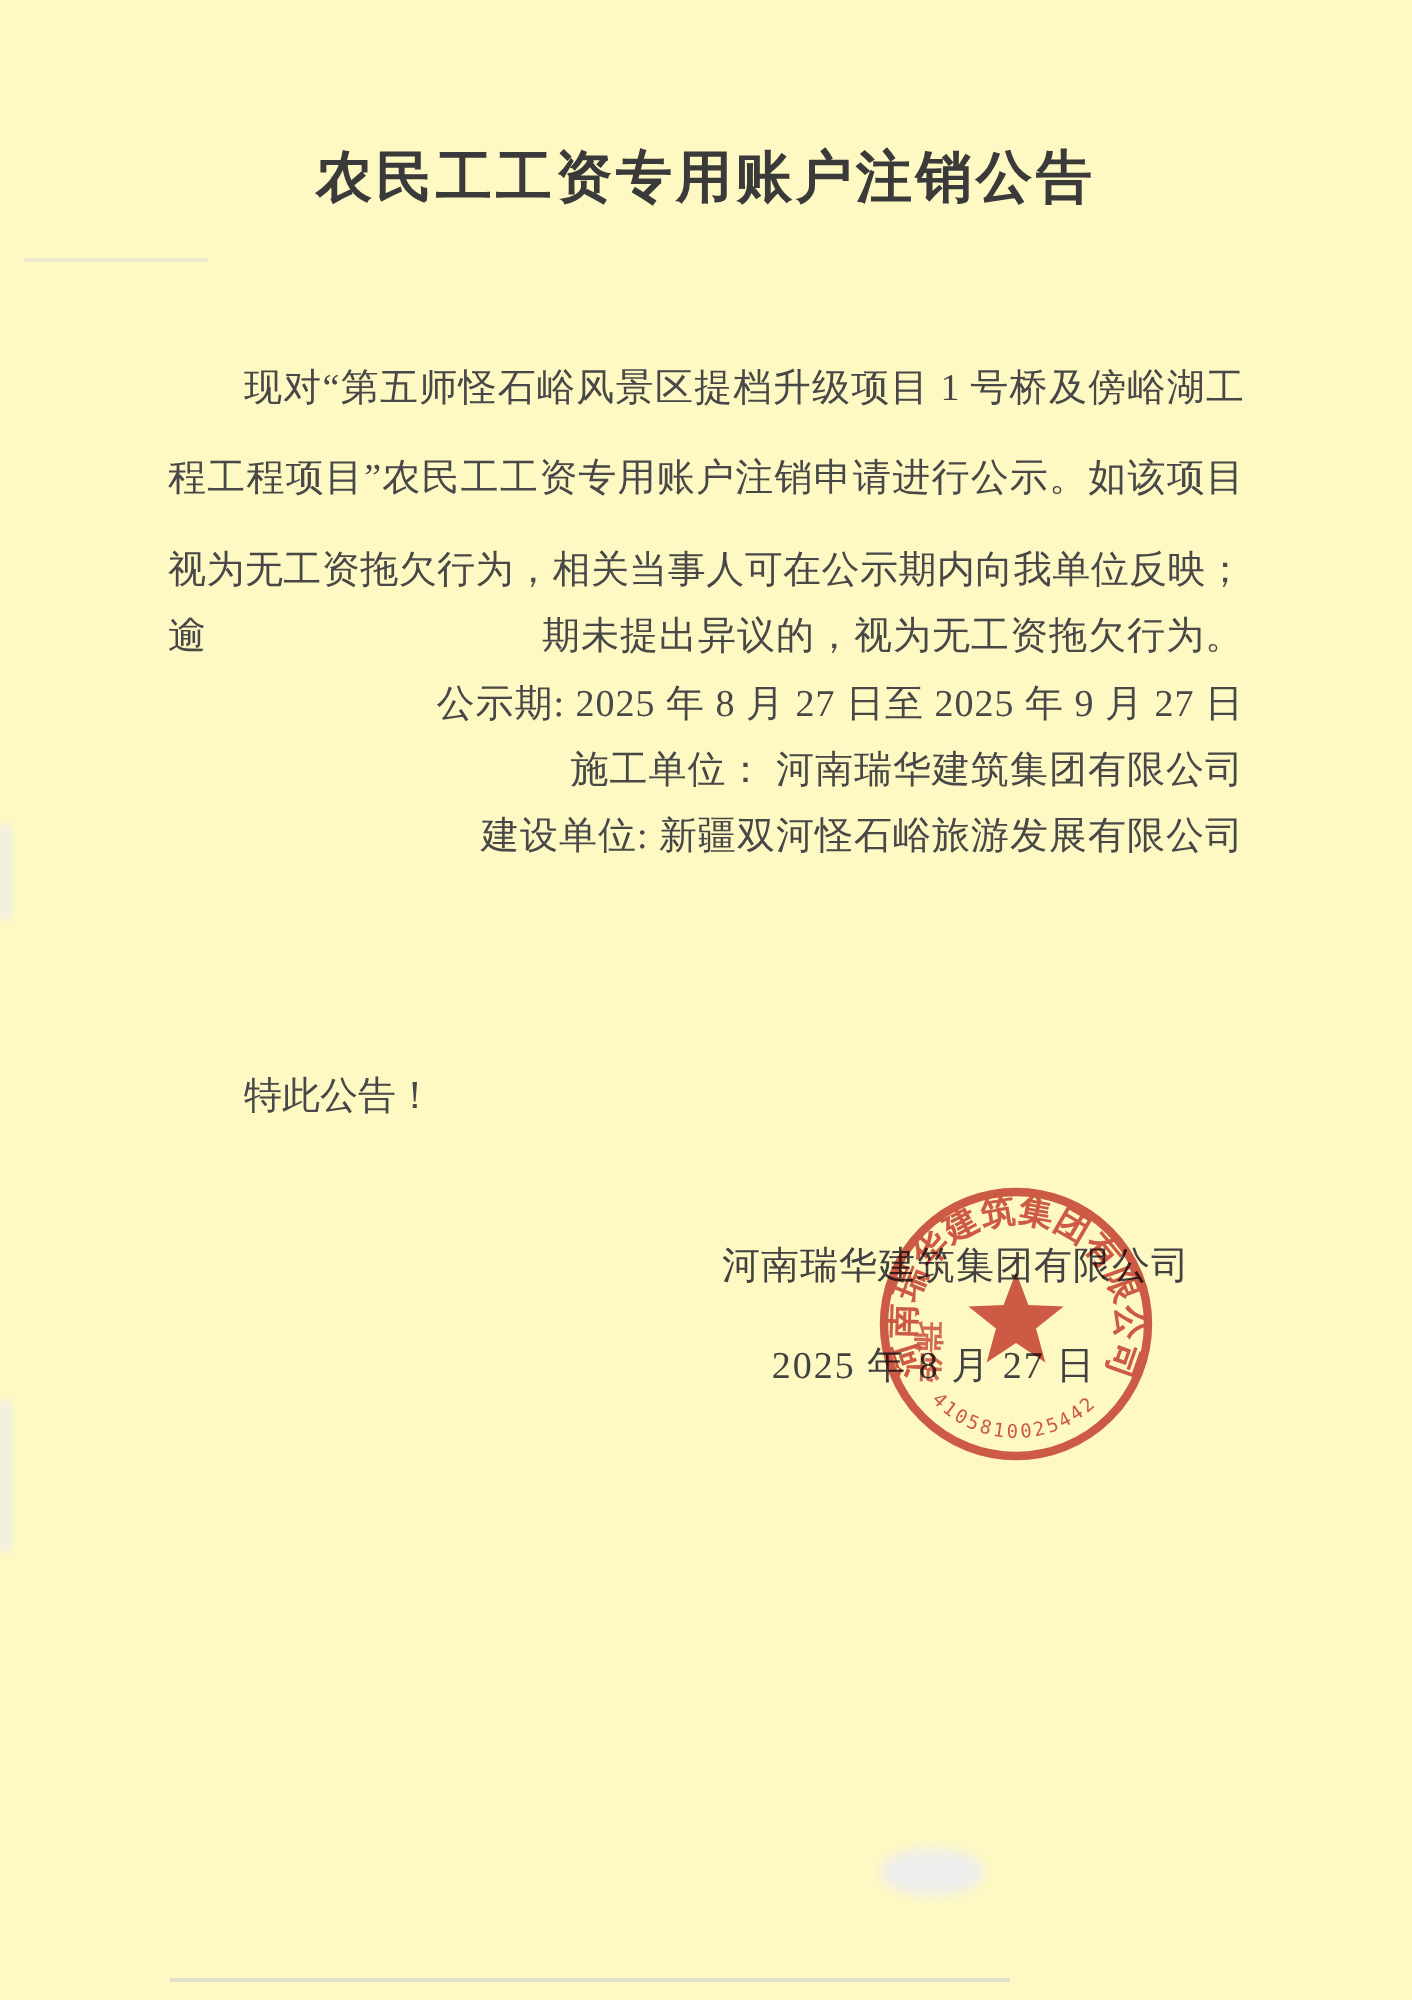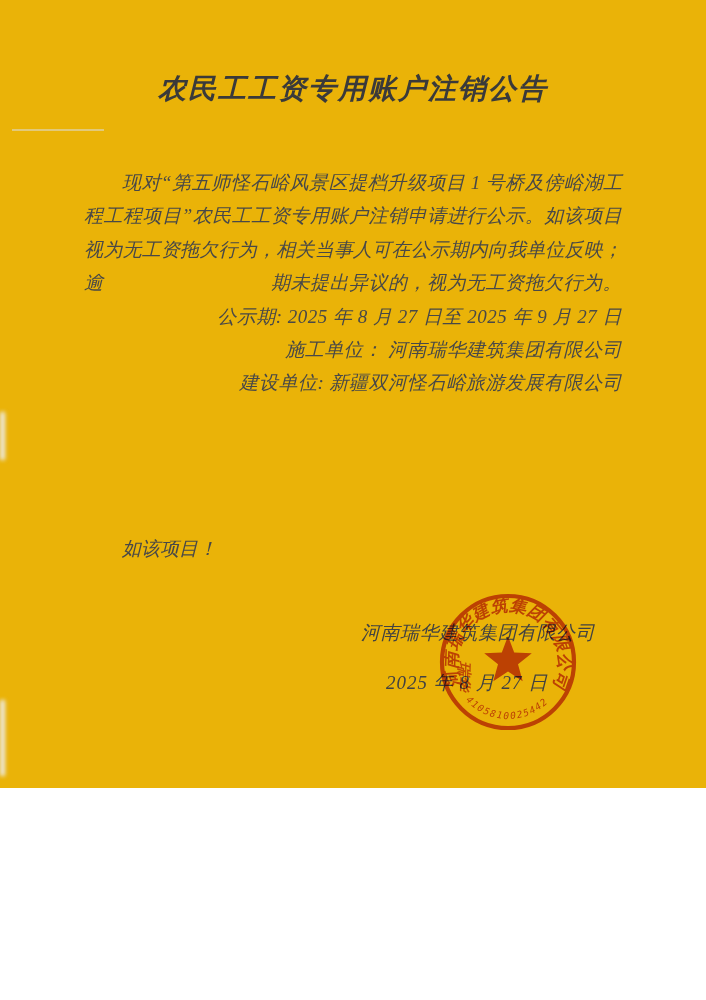--- a/index.html
+++ b/index.html
@@ -1,37 +1,36 @@
 <!DOCTYPE html>
 <html lang="zh" style="--seal-color: #c5413e;"><head>
 <meta charset="utf-8">
 <style>
   html,body{margin:0;padding:0;background:#ffffff;}
   .page{
     position:relative;
-    width:706px;height:788px;
-    background:#eab308;
+    width:706px;height:1000px;
+    background:#fef9c3;
     overflow:hidden;
     font-family:"Liberation Serif","DejaVu Serif",serif;
     color:#484848;
-    font-style:italic;
   }
   .doc-title{
     position:absolute;top:70px;left:0;width:706px;
     text-align:center;
     font-size:28px;font-weight:700;letter-spacing:2px;
     color:#3a3a3a;margin:0;
   }
   .doc-body{
     position:absolute;top:166px;left:84px;width:538px;
     font-size:19px;line-height:33.4px;letter-spacing:0.5px;
   }
   .line{height:33.4px;white-space:pre-wrap;text-align:right;}
   .line.indent{text-indent:38px;}
-  .line.stretch{text-align:justify;text-align-last:justify;letter-spacing:0;}
+  .line.stretch{text-align:justify;text-align-last:justify;letter-spacing:0;margin-top:12px;}
   .doc-closing{
     position:absolute;top:532px;left:84px;width:538px;
     font-size:19px;line-height:33.4px;padding-left:38px;box-sizing:border-box;
   }
   .signature{
     position:absolute;top:620px;left:352px;width:252px;
     text-align:center;font-size:19px;color:#424242;
   }
   .signature .company{letter-spacing:0.5px;}
   .signature .date{margin-top:24px;padding-right:22px;letter-spacing:1px;}
@@ -63,21 +62,21 @@
   <div class="doc-body">
       <div class="line indent stretch">现对“第五师怪石峪风景区提档升级项目 1 号桥及傍峪湖工</div>
       <div class="line stretch">程工程项目”农民工工资专用账户注销申请进行公示。如该项目</div>
       <div class="line stretch">视为无工资拖欠行为，相关当事人可在公示期内向我单位反映；逾</div>
       <div class="line">期未提出异议的，视为无工资拖欠行为。</div>
       <div class="line indent">公示期: 2025 年 8 月 27 日至 2025 年 9 月 27 日</div>
       <div class="line indent">施工单位： 河南瑞华建筑集团有限公司</div>
       <div class="line indent">建设单位: 新疆双河怪石峪旅游发展有限公司</div>
     </div>
 
-  <div class="doc-closing">如该项目！</div>
+  <div class="doc-closing">特此公告！</div>
 
   <div class="signature">
     <div class="company">河南瑞华建筑集团有限公司</div>
     <div class="date">2025 年 8 月 27 日</div>
   </div>
 
   <svg class="seal" viewBox="0 0 150 150" width="150" height="150">
     <defs>
       <path id="nameArc" d="M 30.8 100.5 A 51 51 0 1 1 119.2 100.5" fill="none"></path>
       <path id="codeArc" d="M 30.1 110.1 A 57 57 0 0 0 119.9 110.1" fill="none"></path>

